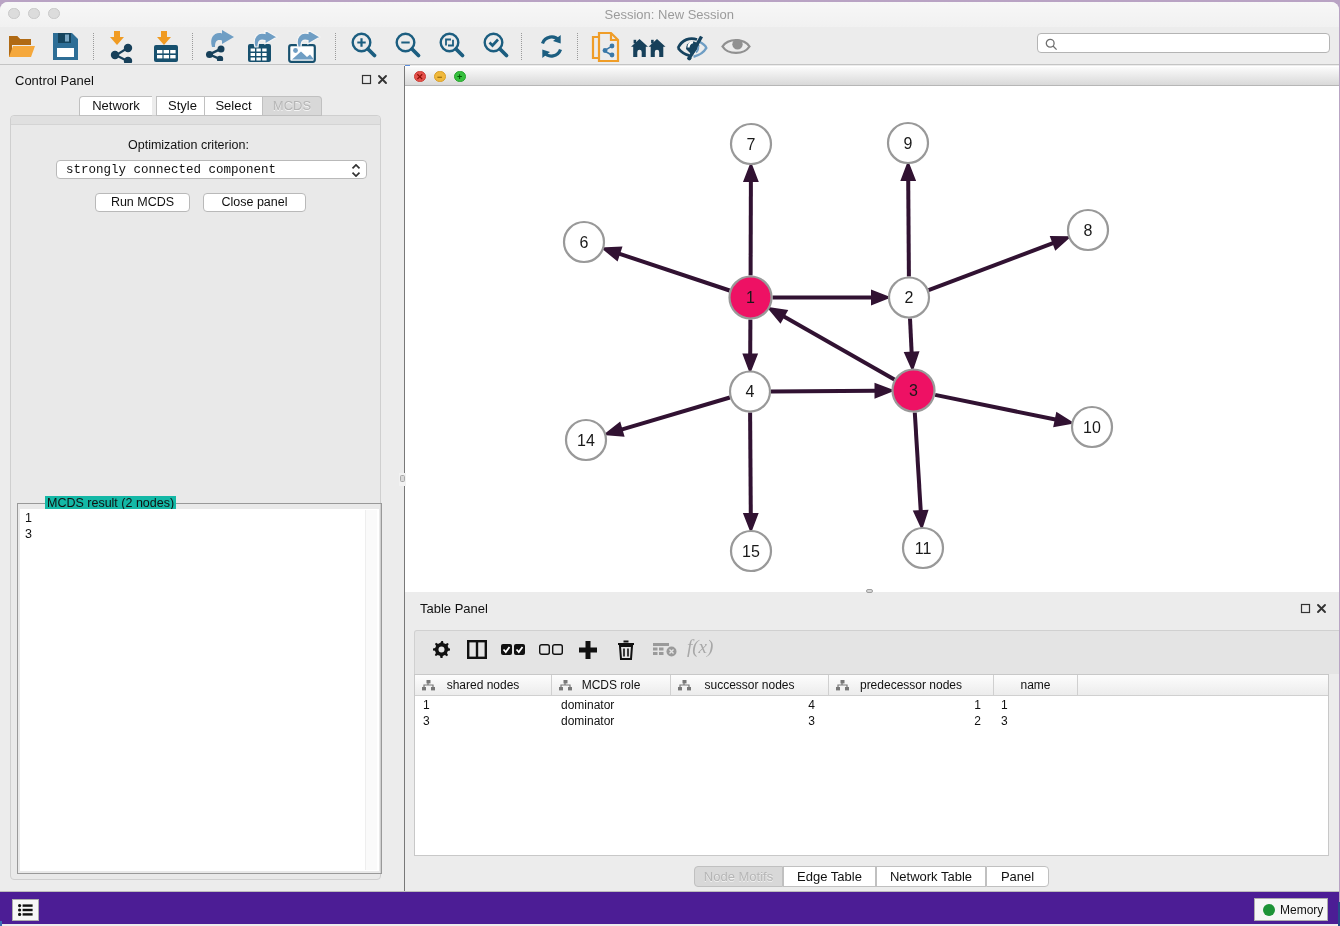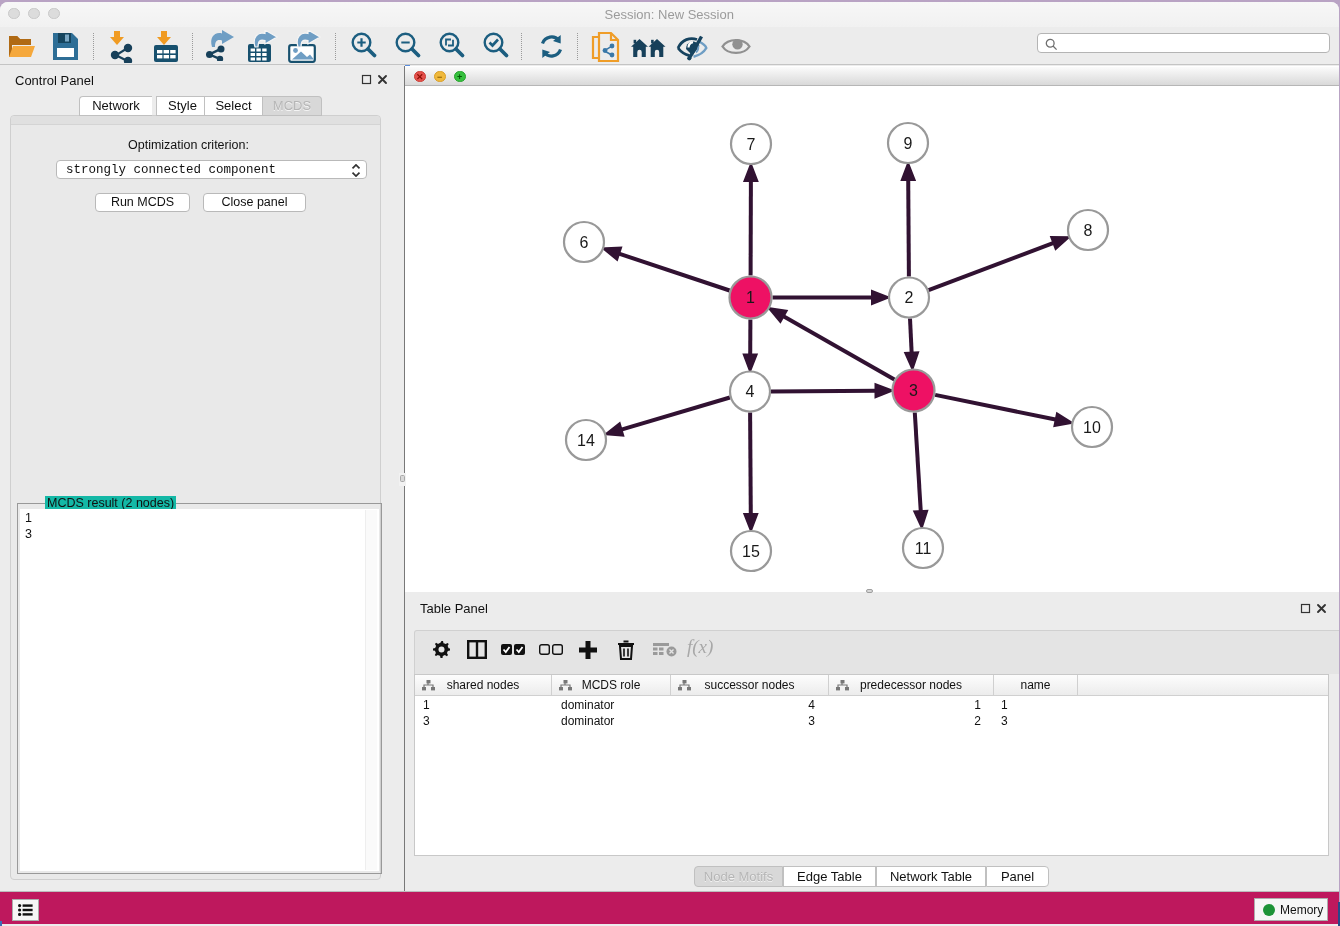--- a/index.html
+++ b/index.html
@@ -39,21 +39,21 @@
   box-shadow:inset 0 1px 0 #fff; }
 #nettitle .txt { position:absolute; width:100%; text-align:center; top:3px;
   font-size:12.5px; color:#111; }
 .mac { position:absolute; top:4.5px; width:11.5px; height:11.5px; border-radius:50%;
   text-align:center; font-size:9px; font-weight:bold; line-height:11px; }
 
 #tablepanel { position:absolute; left:405px; top:590px; width:933.5px; height:300px;
   background:#ececec; }
 
 #statusbar { position:absolute; left:0; top:889px; width:100%; height:33px;
-  background:#be185d; border-top:1px solid #bcbcbc; }
+  background:#4c1d95; border-top:1px solid #bcbcbc; }
 .th { position:absolute; top:0; height:21px; border-right:1px solid #d0d0d0;
   font-size:12px; color:#111; text-align:center; line-height:21px; }
 .th .treeicon { position:absolute; left:7px; top:5px; }
 .tr { position:absolute; left:0; width:100%; height:16px; font-size:12px; color:#111; }
 .tr span { position:absolute; top:1px; }
 .btab { position:absolute; top:274px; height:21px; background:#fff; border:1px solid #c0c0c0;
   font-size:13px; color:#111; text-align:center; line-height:19px; }
 </style>
 </head>
 <body>

